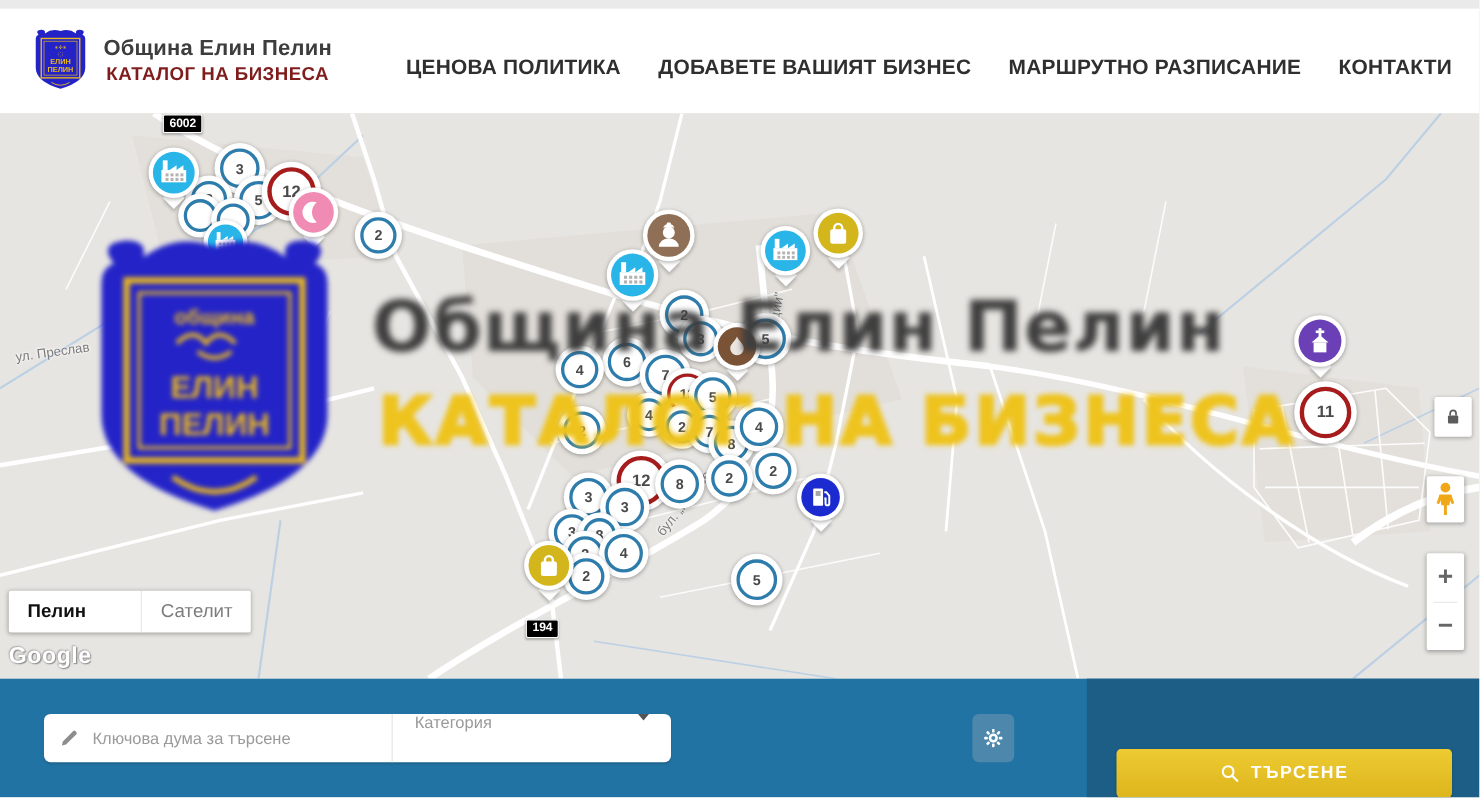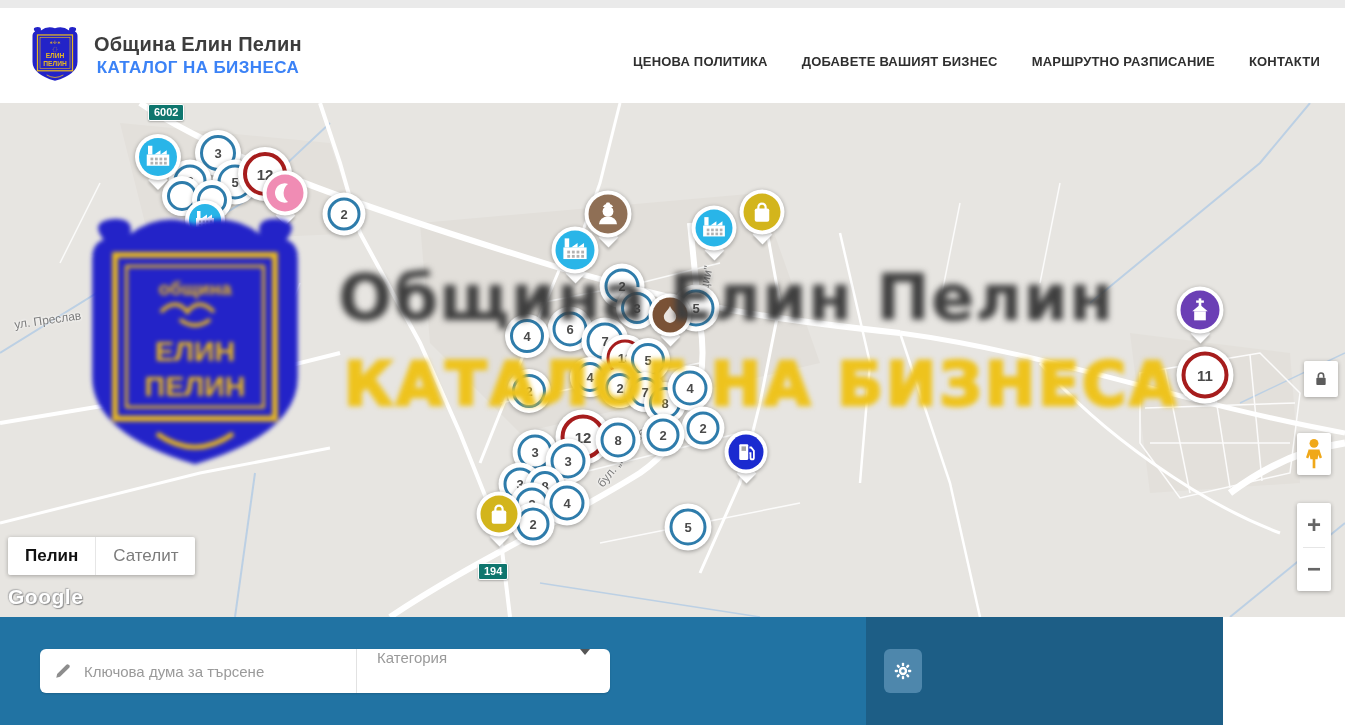--- a/index.html
+++ b/index.html
@@ -4,29 +4,29 @@
 <style>
   * { margin:0; padding:0; box-sizing:border-box; }
   body { font-family:"Liberation Sans", sans-serif; background:#fff; }
   .page { position:relative; width:1345px; height:725px; overflow:hidden; background:#fff; }
 
   
   .top-strip { height:8px; background:#eaeaea; }
   .header { position:relative; height:95px; background:#fff; display:flex; align-items:center; padding:0 25px 0 30px; }
   .brand { display:flex; align-items:center; gap:14px; cursor:pointer;text-align:center; }
   .brand-text .line1 { font-size:20px; font-weight:bold; color:#3d3d3d; letter-spacing:.2px; }
-  .brand-text .line2 { font-size:17px; font-weight:bold; color:#3b82f6; letter-spacing:.4px; margin-top:2px; }
+  .brand-text .line2 { font-size:17px; font-weight:bold; color:#7f1d1d; letter-spacing:.4px; margin-top:2px; }
   .nav { margin-left:auto; display:flex; gap:34px; align-items:center; padding-top:12px; }
-  .nav-item { font-size:13px; font-weight:bold; color:#2f2f2f; letter-spacing:.2px; cursor:pointer; white-space:nowrap; }
+  .nav-item { font-size:19px; font-weight:bold; color:#2f2f2f; letter-spacing:.2px; cursor:pointer; white-space:nowrap; }
 
   
   .map { position:absolute; top:103px; left:0; width:1345px; height:514px; background:#e7e5e1; overflow:hidden; }
   .map svg.mapbg { position:absolute; top:0; left:0; }
 
-  .road-label { position:absolute; background:#0f766e; color:#fff; font-size:11px; font-weight:bold;
+  .road-label { position:absolute; background:#000000; color:#fff; font-size:11px; font-weight:bold;
     padding:1px 5px 2px; border-radius:2px; border:1px solid #fff; box-shadow:0 1px 2px rgba(0,0,0,.25); }
   .street-label { position:absolute; color:#7b7b7b; font-size:12px; white-space:nowrap;
     text-shadow:0 0 3px #fff, 0 0 3px #fff; }
 
   
   .markers { position:absolute; top:0; left:0; width:100%; height:100%; }
   .cluster { position:absolute; transform:translate(-50%,-50%); background:#fff; border-radius:50%;
     box-shadow:0 1px 4px rgba(0,0,0,.35); display:flex; align-items:center; justify-content:center; cursor:pointer; }
   .cluster .ring { border-radius:50%; background:#fff; display:flex; align-items:center; justify-content:center;
     font-weight:bold; color:#4a4a4a; }
@@ -43,41 +43,41 @@
     font-size:64px; font-weight:bold; color:#3e3e3e; letter-spacing:1px; filter:blur(3px); white-space:nowrap; }
   .wm-sub { position:absolute; left:344px; top:246px; font-size:60px; font-weight:bold; color:#eec31d;
     letter-spacing:3px; -webkit-text-stroke:2.5px #eec31d; filter:blur(2.4px); white-space:nowrap;
     font-family:"DejaVu Sans", sans-serif; }
 
   
   .maptype { position:absolute; left:8px; top:434px; display:flex; background:#fff; border-radius:2px;
     box-shadow:0 1px 4px rgba(0,0,0,.3); height:38px; }
   .maptype .btn { padding:0 17px; display:flex; align-items:center; font-size:17px; cursor:pointer; }
   .maptype .btn.active { font-weight:bold; color:#111; }
-  .maptype .btn.inactive { color:#7c7c7c; border-left:1px solid #e6e6e6; }
+  .maptype .btn.inactive { color:#7c7c7c; border-left:1px solid #e6e6e6;margin-left:33px; }
 
   .google-logo { position:absolute; left:8px; top:482px; font-size:21px; font-weight:bold; color:#fff; letter-spacing:.5px;
     text-shadow:0 0 2px #9e9e9e, 1px 1px 1px #8a8a8a, -1px -1px 1px #bbb; cursor:pointer; }
 
   .attribution { position:absolute; right:6px; top:494px; display:flex; gap:14px; font-size:11px; color:#3c3c3c;
     text-shadow:0 0 2px #fff, 0 0 2px #fff; }
   .attribution span { cursor:pointer; white-space:nowrap; }
 
   .ctl { position:absolute; background:#fff; box-shadow:0 1px 4px rgba(0,0,0,.3); border-radius:2px;
     display:flex; align-items:center; justify-content:center; cursor:pointer; }
   .ctl-lock { left:1304px; top:258px; width:34px; height:36px; }
   .ctl-peg { left:1297px; top:330px; width:34px; height:42px; }
   .zoomctl { position:absolute; left:1297px; top:400px; width:34px; height:88px; background:#fff; border-radius:2px;
     box-shadow:0 1px 4px rgba(0,0,0,.3); display:flex; flex-direction:column; }
   .zoomctl .zbtn { flex:1; display:flex; align-items:center; justify-content:center; font-size:24px; font-weight:bold;
     color:#666; cursor:pointer; }
   .zoomctl .zdiv { height:1px; background:#e6e6e6; margin:0 6px; }
 
   
-  .searchbar { position:absolute; top:617px; left:0; width:1223px; height:108px; background:#2173a3; }
+  .searchbar { position:absolute; top:617px; left:0; width:1345px; height:108px; background:#2173a3; }
   .searchbar .right-panel { position:absolute; right:0; top:0; width:357px; height:108px; background:#1d5e86; }
   .sb-row { position:absolute; top:32px; left:0; width:100%; height:44px; }
   .sb-white { position:absolute; background:#fff; border-radius:6px; height:44px; display:flex; align-items:center;
     box-shadow:0 1px 2px rgba(0,0,0,.15); }
   .sb-keyword-cat { left:40px; width:570px; }
   .kw-section { display:flex; align-items:center; width:316px; height:100%; padding-left:14px; }
   .kw-section input { border:none; outline:none; font-size:15px; color:#555; width:250px; margin-left:12px;
     font-family:"Liberation Sans", sans-serif; background:transparent; }
   .kw-section input::placeholder { color:#9a9a9a; }
   .sel-section { display:flex; align-items:flex-start; justify-content:space-between; flex:1; height:100%;
@@ -511,16 +511,23 @@
               <rect x="10.6" y="2" width="2.8" height="4" rx="1" transform="rotate(45 12 12)"></rect>
               <rect x="10.6" y="18" width="2.8" height="4" rx="1" transform="rotate(45 12 12)"></rect>
               <rect x="2" y="10.6" width="4" height="2.8" rx="1" transform="rotate(45 12 12)"></rect>
               <rect x="18" y="10.6" width="4" height="2.8" rx="1" transform="rotate(45 12 12)"></rect>
             </g>
           </g>
           <circle cx="12" cy="12" r="2.2" fill="#4e87ac"></circle>
         </svg>
       </div>
 
+      <div class="search-btn">
+        <svg width="18" height="18" viewBox="0 0 24 24">
+          <circle cx="10" cy="10" r="6.5" fill="none" stroke="#fff" stroke-width="2.6"></circle>
+          <line x1="15" y1="15" x2="21" y2="21" stroke="#fff" stroke-width="2.8" stroke-linecap="round"></line>
+        </svg>
+        <span>ТЪРСЕНЕ</span>
+      </div>
     </div>
   </div>
 
 </div>
 
 </body></html>

